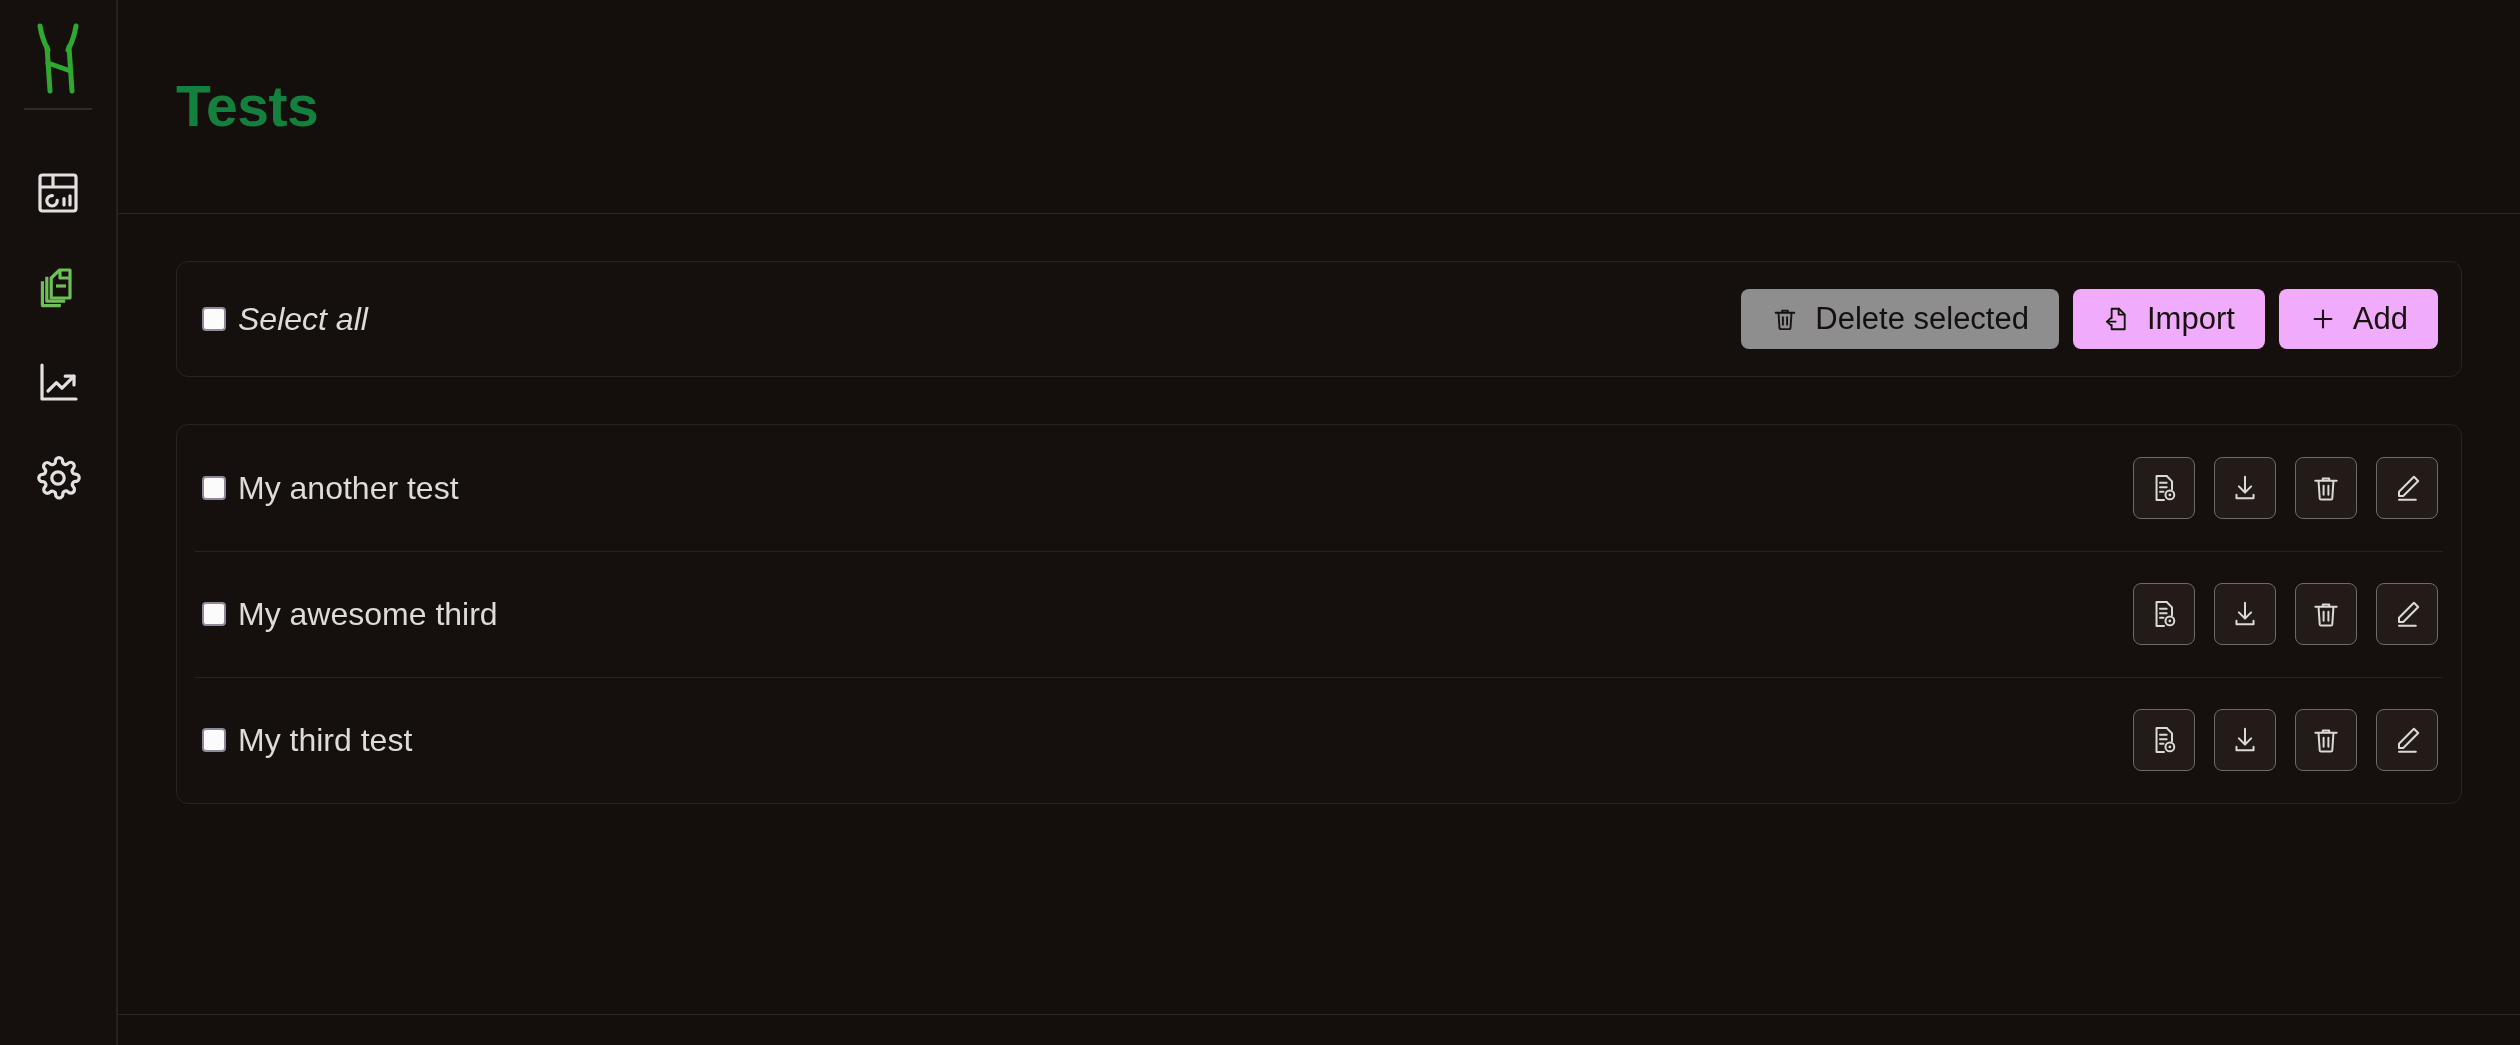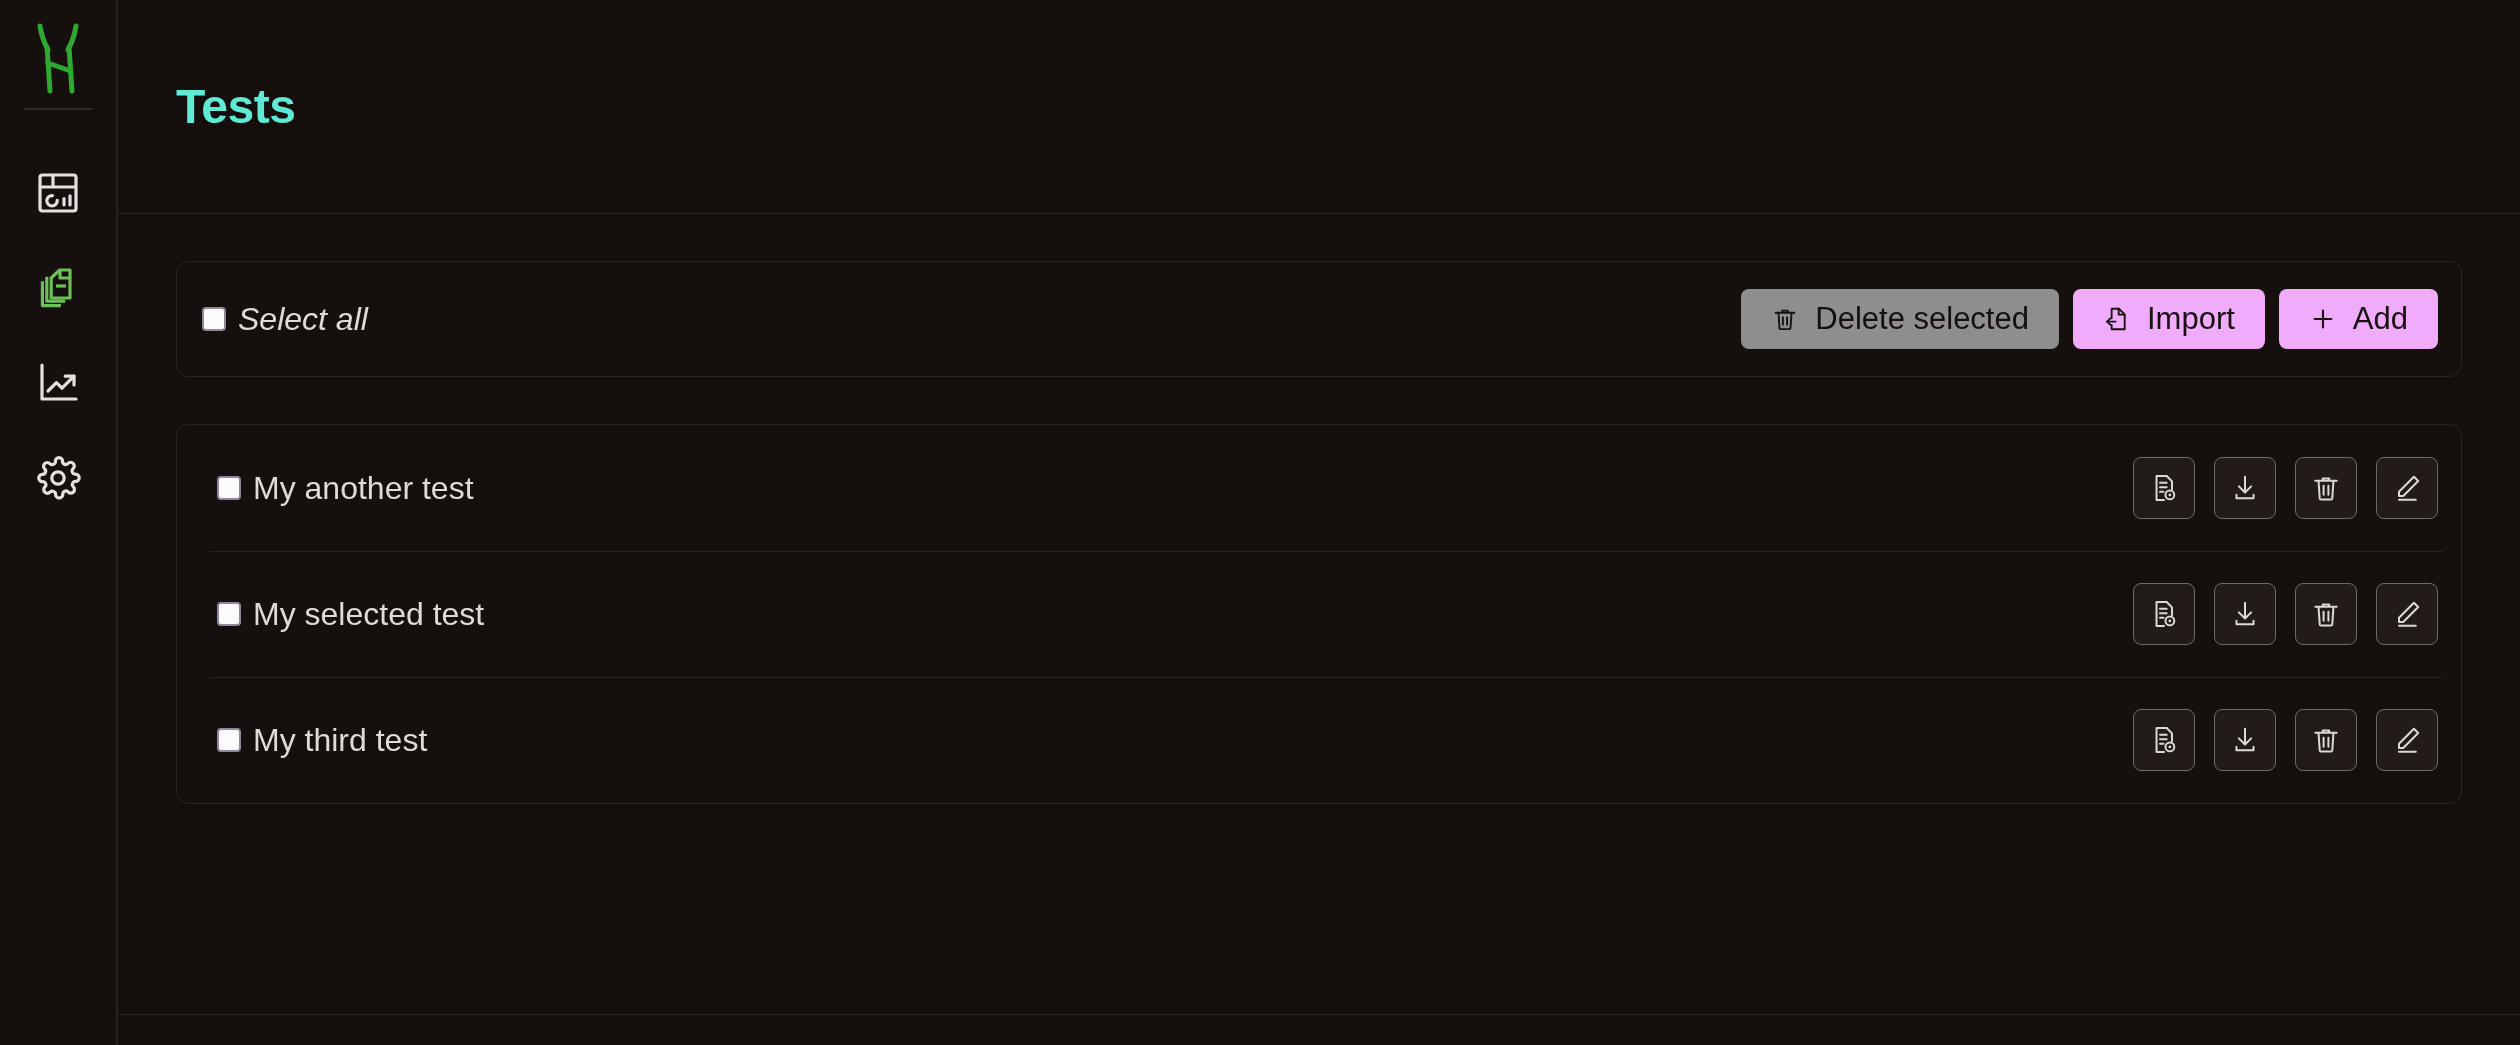--- a/index.html
+++ b/index.html
@@ -40,21 +40,21 @@
     display: flex; flex-direction: column;
     position: relative;
   }
   .page-header {
     height: 214px; flex: 0 0 214px;
     border-bottom: 1px solid #2e2522;
     display: flex; align-items: center;
     padding-left: 58px;
   }
   .page-title {
-    font-size: 48px; font-weight: bold; color: #5eead4;
+    font-size: 57px; font-weight: bold; color: #15803d;
     letter-spacing: -0.5px; line-height: 1;
   }
   .content {
     flex: 1 1 auto;
     padding: 47px 58px 0 58px;
     display: flex; flex-direction: column;
     overflow: hidden;
   }
   .panel {
     border: 1px solid #2c2320;
@@ -94,21 +94,21 @@
     font-size: 31px;
     cursor: pointer;
     font-family: "Liberation Sans", sans-serif;
     white-space: nowrap;
   }
   .btn-muted { background: #8e8e8e; color: #15100e; }
   .btn-accent { background: #f0abfc; color: #17120f; }
   .btn svg { display: block; flex: 0 0 auto; }
 
   
-  .list-panel { overflow: hidden; flex: 0 0 auto; padding-left: 15px; }
+  .list-panel { overflow: hidden; flex: 0 0 auto; }
   .row {
     height: 126px;
     display: flex; align-items: center;
     padding: 0 23px 0 25px;
     position: relative;
   }
   .row + .row::before {
     content: ""; position: absolute; top: 0; left: 18px; right: 18px;
     height: 1px; background: #2c2320;
   }
@@ -272,21 +272,21 @@
                 <path d="M17.2 3.6l3.2 3.2L9.2 18H6v-3.2z" stroke-linejoin="round"></path>
                 <path d="M6 20.8h12.6" stroke-linecap="round"></path>
               </svg>
             </button>
           </div>
         </div>
 
         <div class="row">
           <label class="row-check">
             <span class="cbx"></span>
-            <span class="row-label">My selected test</span>
+            <span class="row-label">My awesome third</span>
           </label>
           <div class="spacer"></div>
           <div class="row-actions">
             <button class="icon-btn">
               <svg width="32" height="32" viewBox="0 0 24 24" fill="none" stroke="#ddd9d6" stroke-width="1.5">
                 <path d="M14 3H6.4v18H12" stroke-linecap="round" stroke-linejoin="round"></path>
                 <path d="M14 3l4 4v6" stroke-linecap="round" stroke-linejoin="round"></path>
                 <path d="M9 8h5M9 11.4h5M9 14.8h2.6" stroke-linecap="round"></path>
                 <circle cx="16.4" cy="17.2" r="3.3"></circle>
                 <circle cx="16.4" cy="17.2" r="1.05" fill="#ddd9d6" stroke="none"></circle>

